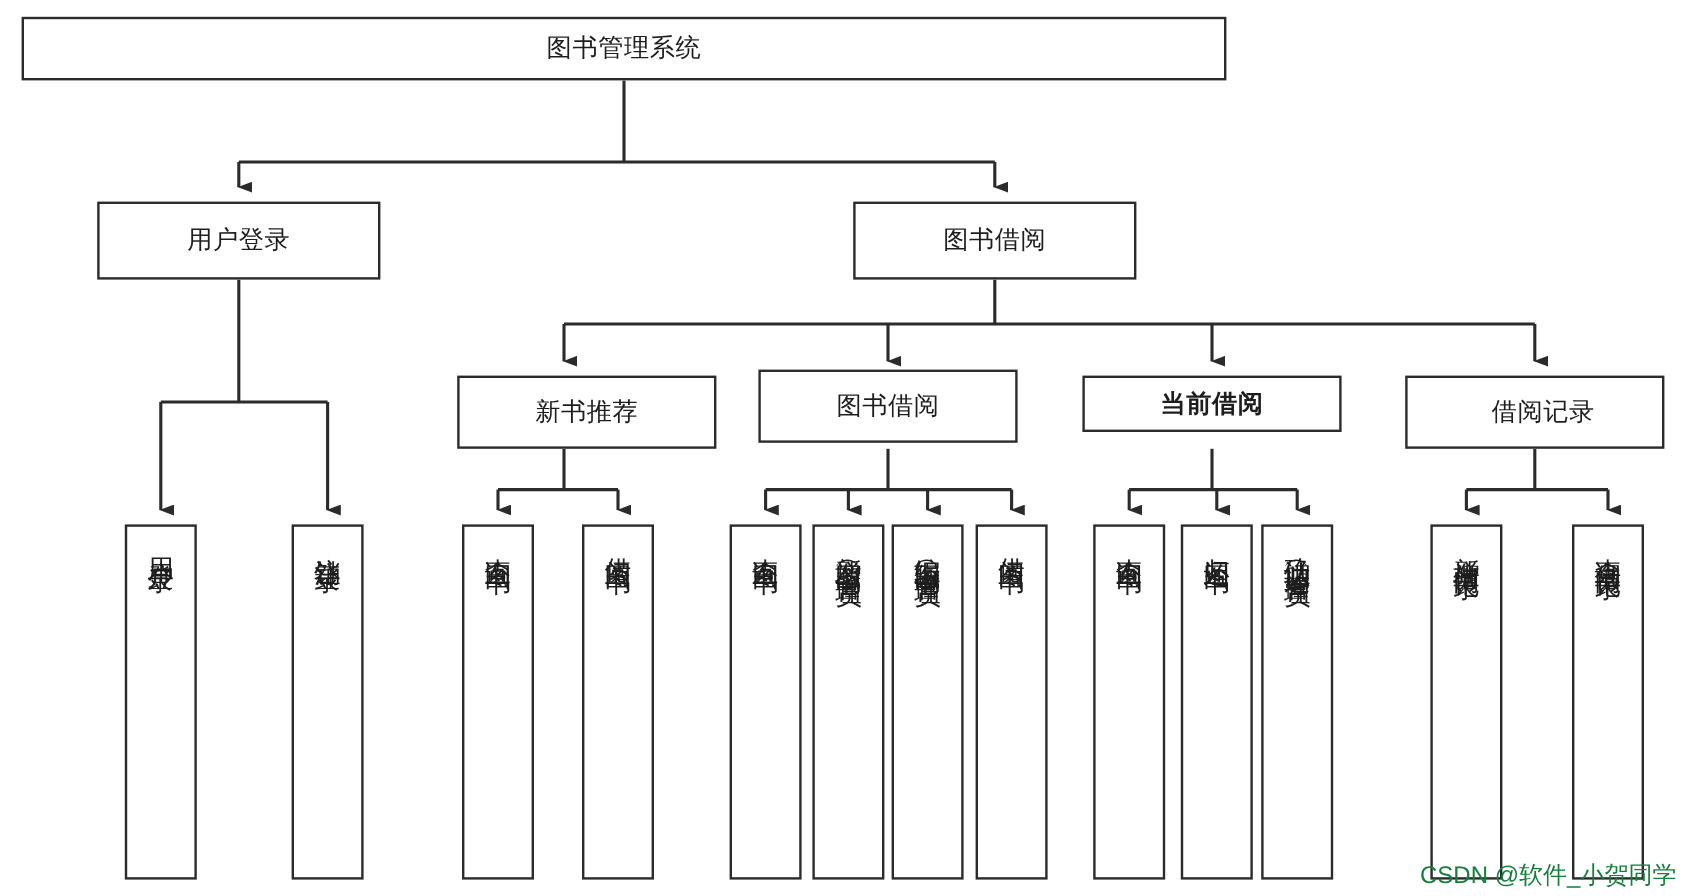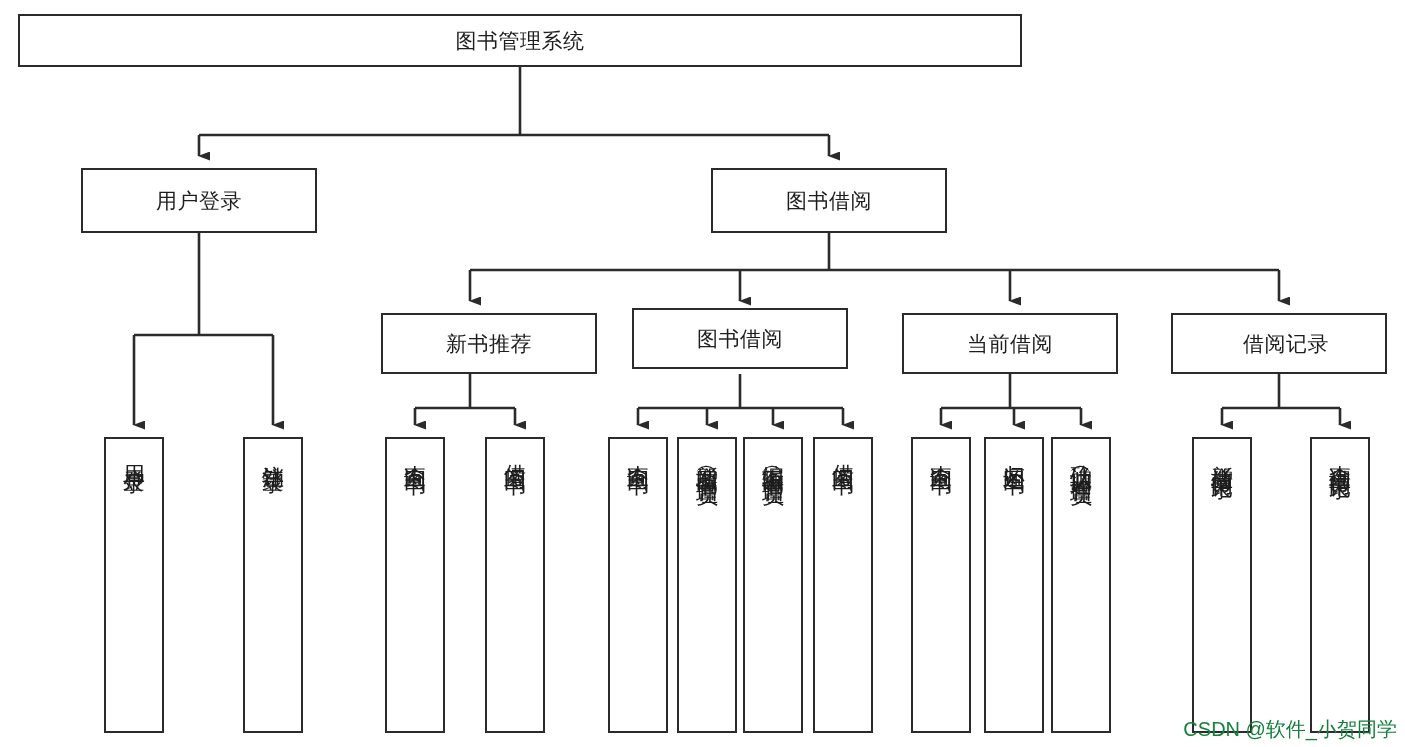--- a/index.html
+++ b/index.html
@@ -130,21 +130,21 @@
       </div>
       <div class="node-box node-l2 node-h" style="left: 711px; top: 168px; width: 236px; height: 65px;">
         <span class="node-label">图书借阅</span>
       </div>
       <div class="node-box node-l3 node-h" style="left: 362px; top: 313px; width: 216px; height: 61px; margin-left: 19px;">
         <span class="node-label">新书推荐</span>
       </div>
       <div class="node-box node-l3 node-h" style="left: 632px; top: 308px; width: 216px; height: 61px;">
         <span class="node-label">图书借阅</span>
       </div>
-      <div class="node-box node-l3 node-h" style="left: 902px; top: 313px; width: 216px; height: 61px;">
+      <div class="node-box node-l3 node-h" style="left: 902px; top: 313px; width: 216px; height: 47px; font-weight: bold;">
         <span class="node-label">当前借阅</span>
       </div>
       <div class="node-box node-l3 node-h" style="left: 1171px; top: 313px; width: 216px; height: 61px; padding-left: 14px;">
         <span class="node-label">借阅记录</span>
       </div>
       <div class="node-box node-leaf node-v" style="left: 104px; top: 437px; width: 60px; height: 296px;">
         <span class="node-label">用户登录</span>
       </div>
       <div class="node-box node-leaf node-v" style="left: 243px; top: 437px; width: 60px; height: 296px;">
         <span class="node-label">注销登录</span>

